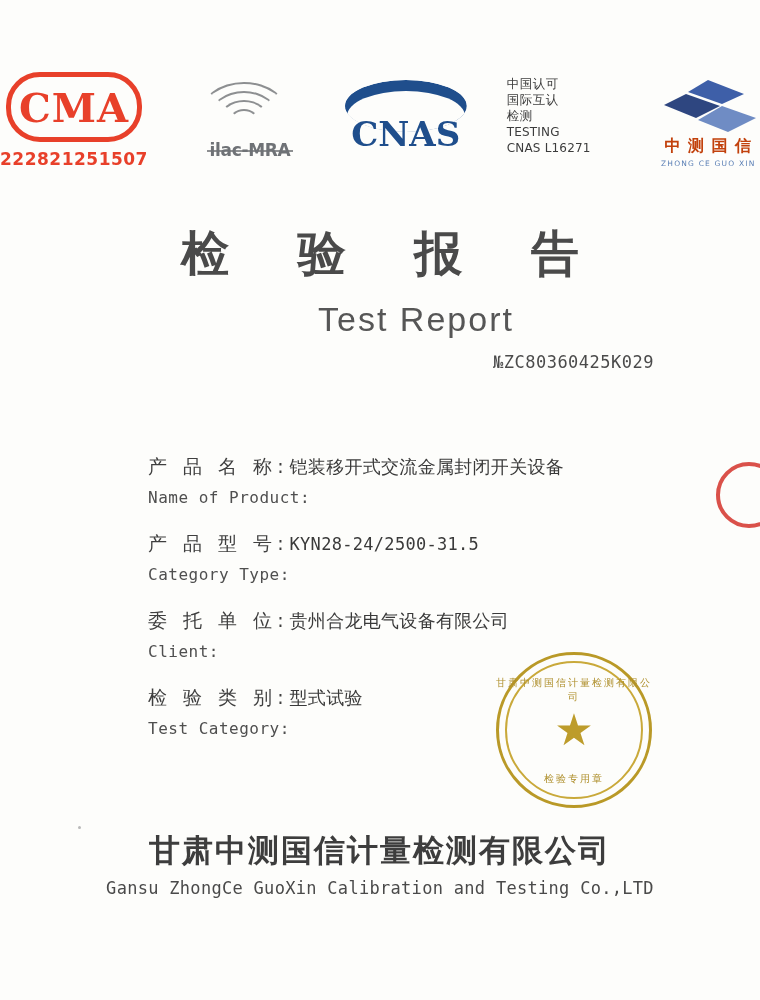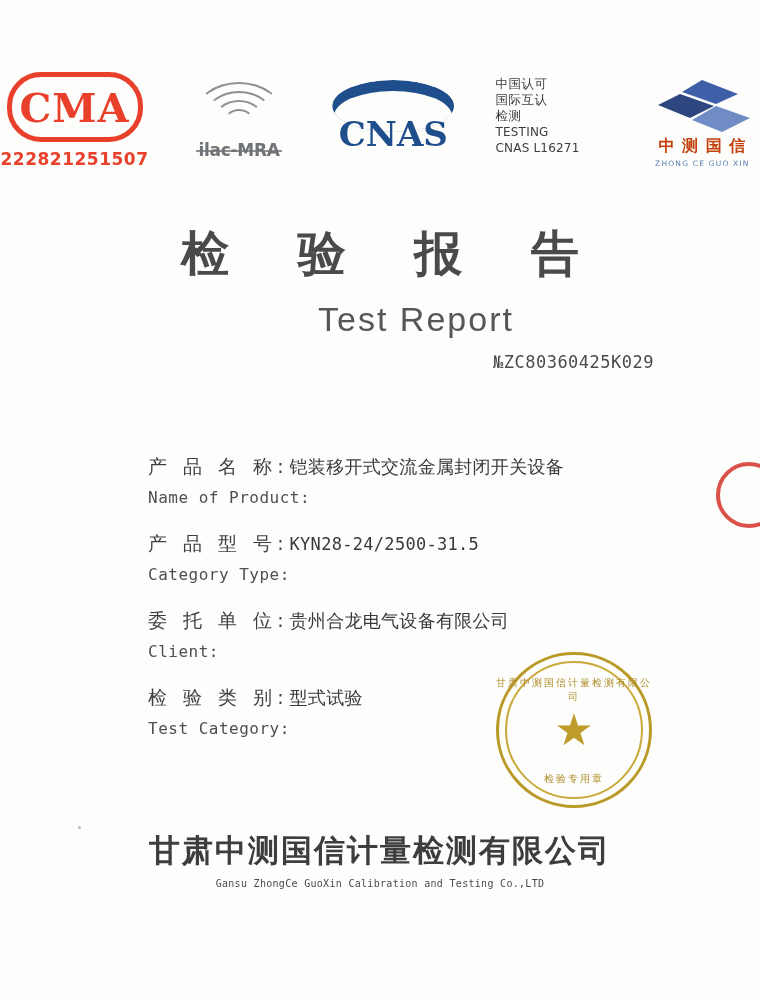--- a/index.html
+++ b/index.html
@@ -25,21 +25,21 @@
   
   .logo-row {
     position: absolute;
     top: 72px;
     left: 0;
     width: 760px;
     height: 120px;
     display: flex;
     align-items: flex-start;
     justify-content: center;
-    gap: 38px;
+    gap: 50px;
   }
 
   
   .cma-logo {
     width: 150px;
     display: flex;
     flex-direction: column;
     align-items: center;
   }
   .cma-box {
@@ -346,21 +346,21 @@
     letter-spacing: 2px;
     color: #3d3d3d;
   }
   .footer-en {
     position: absolute;
     top: 878px;
     left: 0;
     width: 760px;
     text-align: center;
     font-family: "DejaVu Sans Mono", monospace;
-    font-size: 10px;
+    font-size: 17px;
     letter-spacing: 0.3px;
     color: #4a4a4a;
   }
   .speck {
     position: absolute;
     top: 826px;
     left: 78px;
     width: 3px;
     height: 3px;
     background: #b9b9b9;

